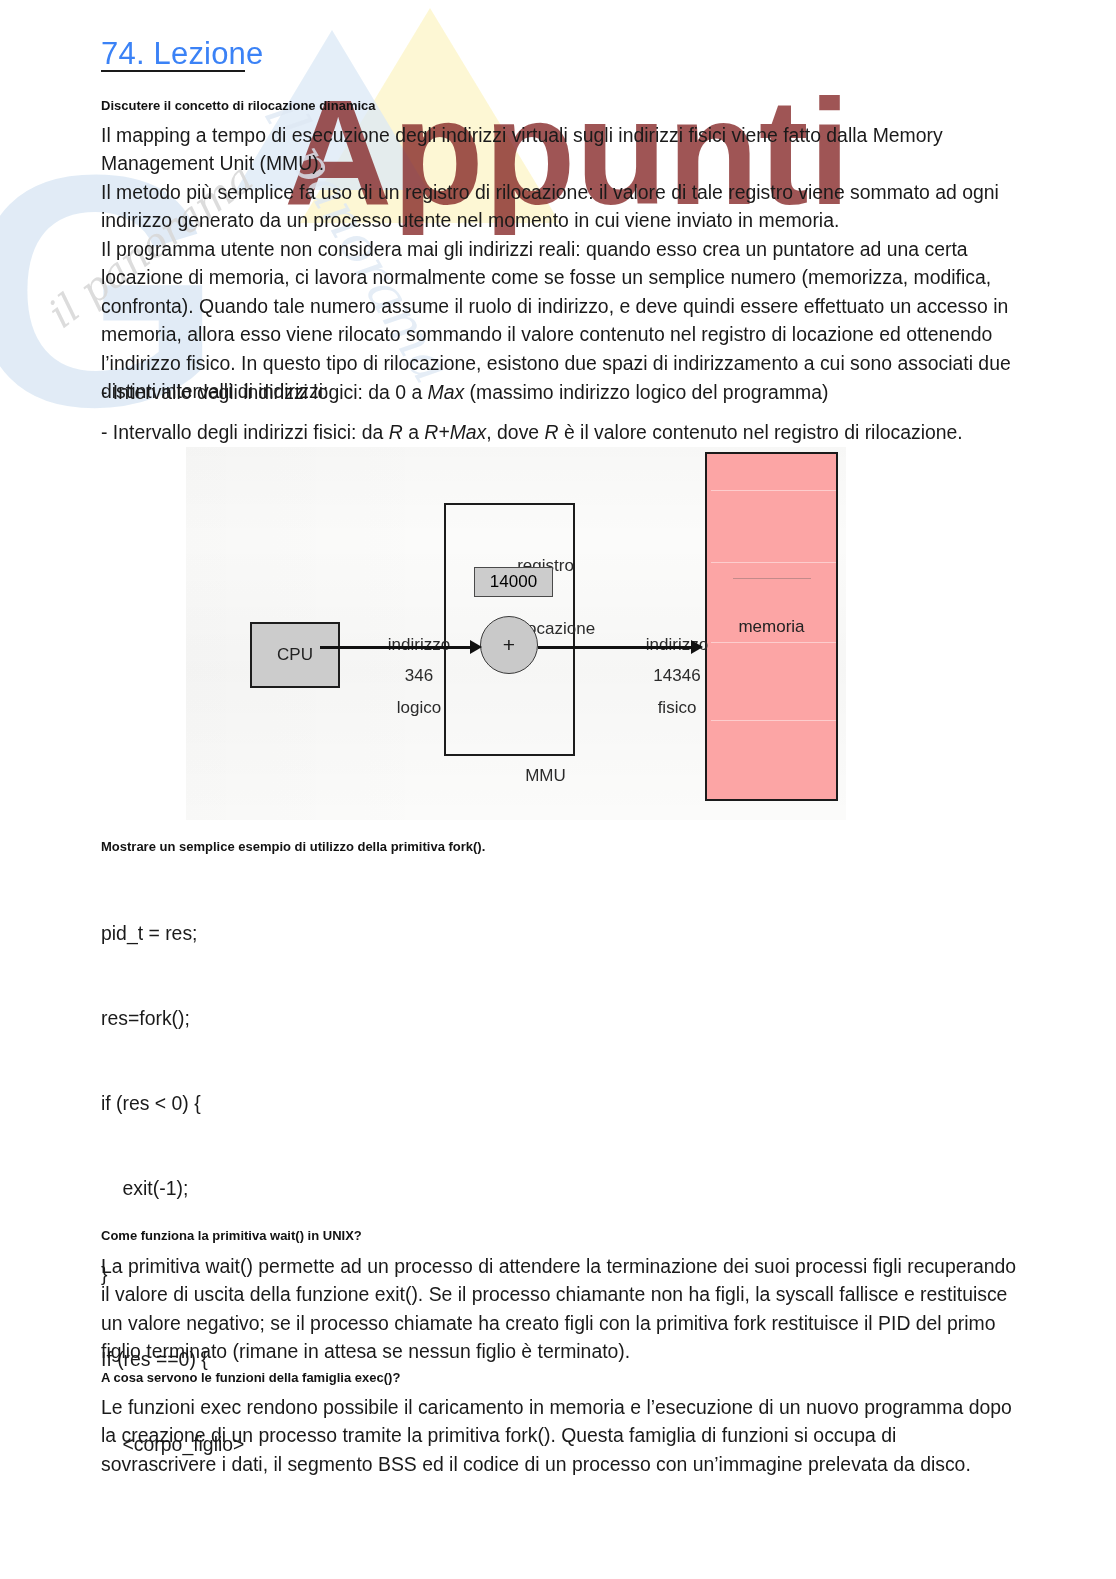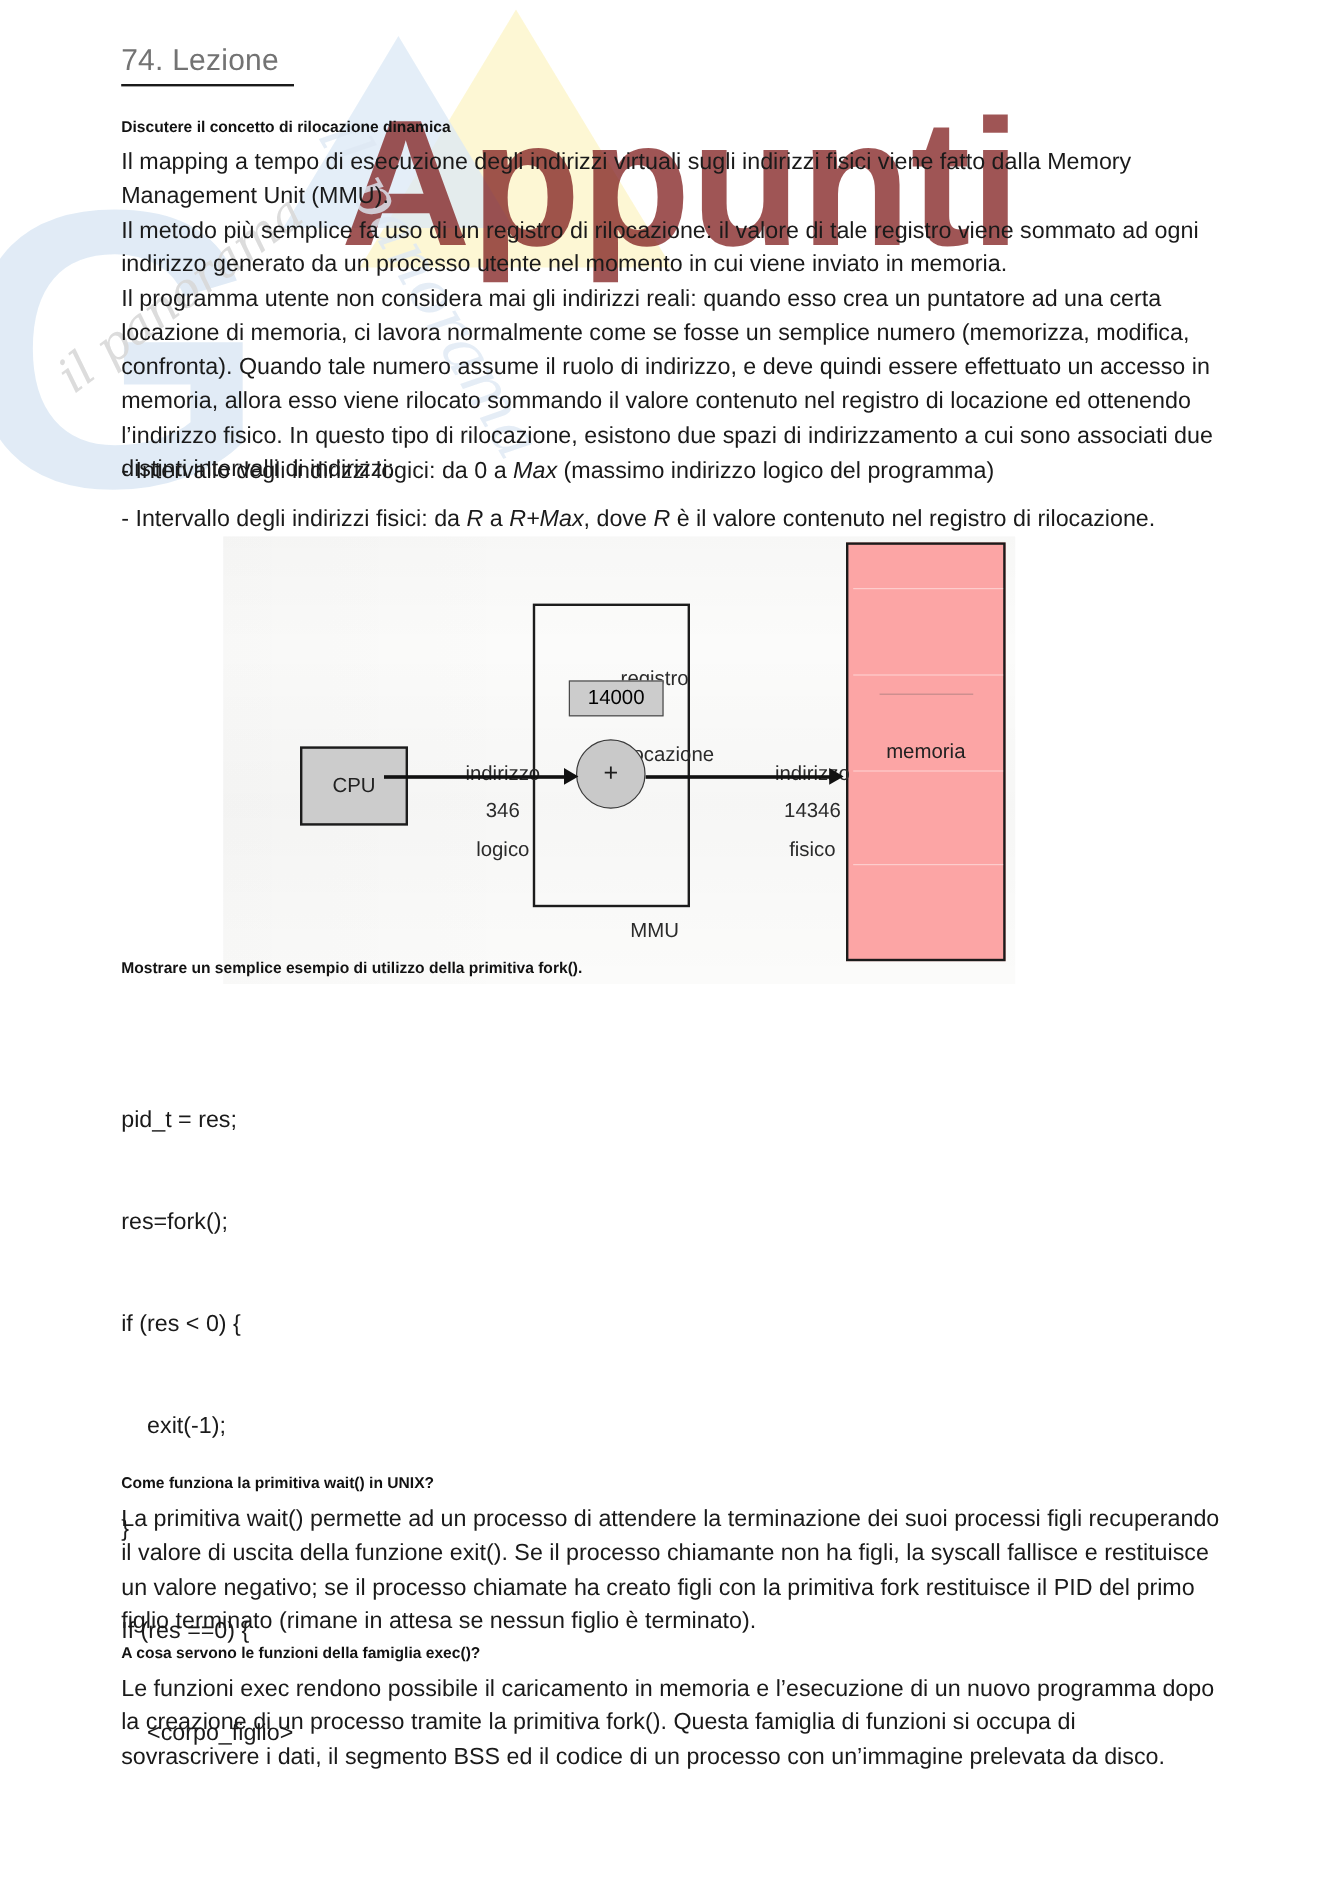--- a/index.html
+++ b/index.html
@@ -102,23 +102,23 @@
   
   #content {
     position: relative;
     z-index: 2;
   }
 
   .page-title {
     position: absolute;
     left: 101px;
     top: 36px;
-    font-size: 25px;
+    font-size: 31px;
     font-weight: 400;
-    color: #737373;
+    color: #3b82f6;
     letter-spacing: .2px;
     text-align: center;
   }
   .title-rule {
     position: absolute;
     left: 101px;
     top: 70px;
     width: 144px;
     height: 2px;
     background: #1a1a1a;
@@ -345,21 +345,21 @@
         <div>fisico</div>
       </div>
       <div class="fig-txt" style="left:390px; top:218px; width:130px;">14346</div>
 
       <div class="arrow-line" style="left:352px; top:199px; width:155px;"></div>
       <div class="arrow-head" style="left:505px; top:193px;"></div>
 
       <div class="fig-txt" style="left:258px; top:318px; width:131px;">MMU</div>
     </div>
 
-    <div class="block heading" style="top:793px;">Mostrare un semplice esempio di utilizzo della primitiva fork().</div>
+    <div class="block heading" style="top:833px;">Mostrare un semplice esempio di utilizzo della primitiva fork().</div>
     <div class="block code" style="top:862px;">
       <div>pid_t = res;</div>
       <div>res=fork();</div>
       <div>if (res &lt; 0) {</div>
       <div>    exit(-1);</div>
       <div>}</div>
       <div>If (res ==0) {</div>
       <div>    &lt;corpo_figlio&gt;</div>
       
       

